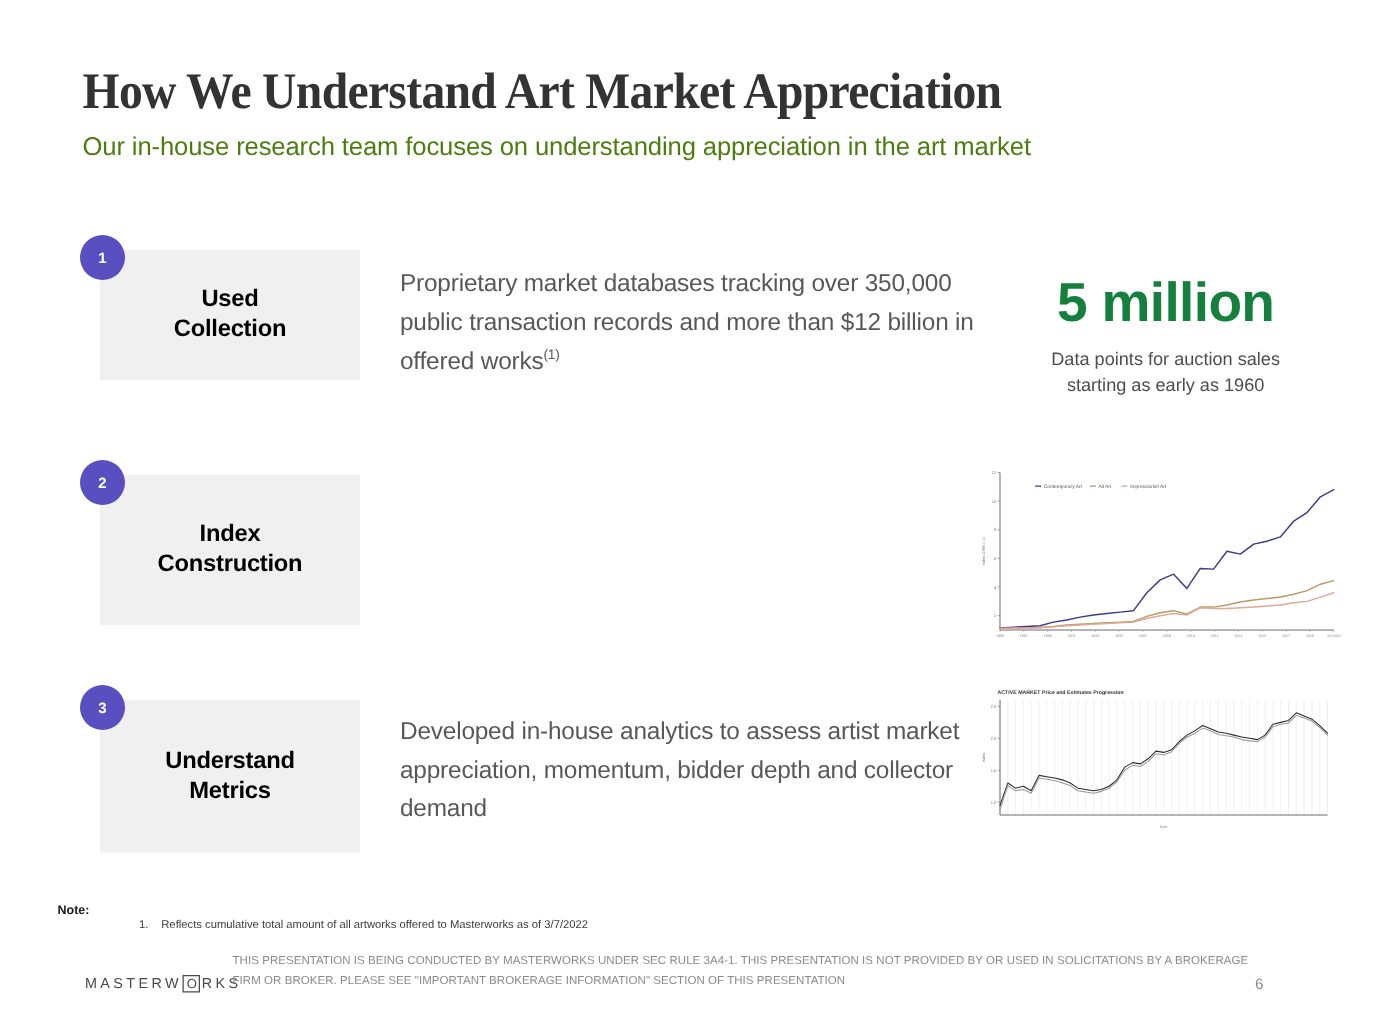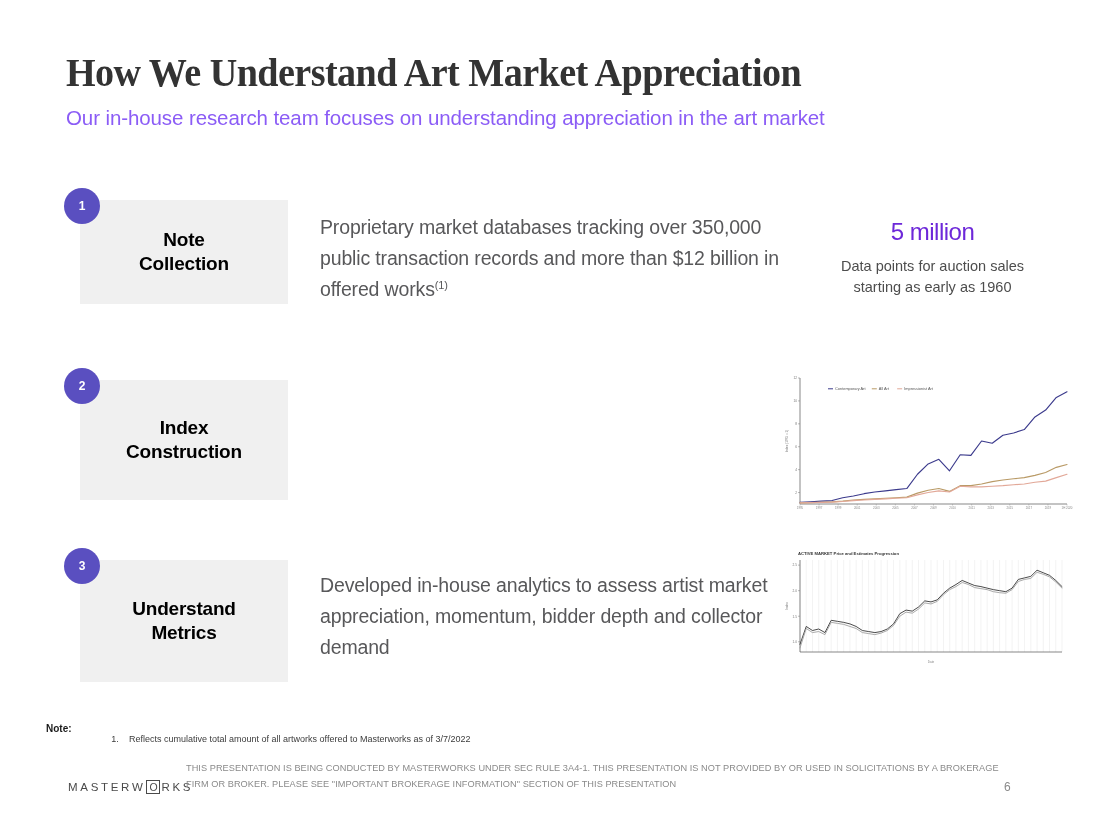--- a/index.html
+++ b/index.html
@@ -28,21 +28,21 @@
     color: #333333;
     transform: scaleX(0.93);
     transform-origin: left top;
     white-space: nowrap;
   }
   #slide-subtitle {
     position: absolute;
     left: 66px;
     top: 106px;
     font-size: 20.5px;
-    color: #8b5cf6;
+    color: #4d7c0f;
     letter-spacing: -0.1px;
     white-space: nowrap;
   }
 
   
   .row { position: absolute; left: 0; width: 1100px; }
   #row-1 { top: 188px; height: 140px; }
   #row-2 { top: 368px; height: 155px; }
   #row-3 { top: 548px; height: 145px; }
 
@@ -101,23 +101,23 @@
 
   
   #stat-callout {
     position: absolute;
     left: 810px;
     top: 30px;
     width: 245px;
     text-align: center;
   }
   #stat-value {
-    font-size: 24px;
-    font-weight: normal;
-    color: #6d28d9;
+    font-size: 44px;
+    font-weight: bold;
+    color: #15803d;
     letter-spacing: -0.5px;
   }
   #stat-caption {
     margin-top: 10px;
     font-size: 14.5px;
     color: #4d4d4d;
     line-height: 1.42;
   }
 
   
@@ -189,21 +189,21 @@
 </head>
 <body>
 
 <div id="slide-title">How We Understand Art Market Appreciation</div>
 <div id="slide-subtitle">Our in-house research team focuses on understanding appreciation in the art market</div>
 
 <div class="row" id="row-1">
   <div class="step-badge">1</div>
   <div class="step-box">
     <div class="step-box-label">
-      <span>Note</span><br>
+      <span>Used</span><br>
       <span>Collection</span>
     </div>
   </div>
   <div class="step-desc"><span>Proprietary market databases tracking over 350,000 public transaction records and more than $12 billion in offered works</span><sup>(1)</sup></div>
 
   <div id="stat-callout">
     <div id="stat-value">5 million</div>
     <div id="stat-caption">
       <span>Data points for auction sales</span><br>
       <span>starting as early as 1960</span>

